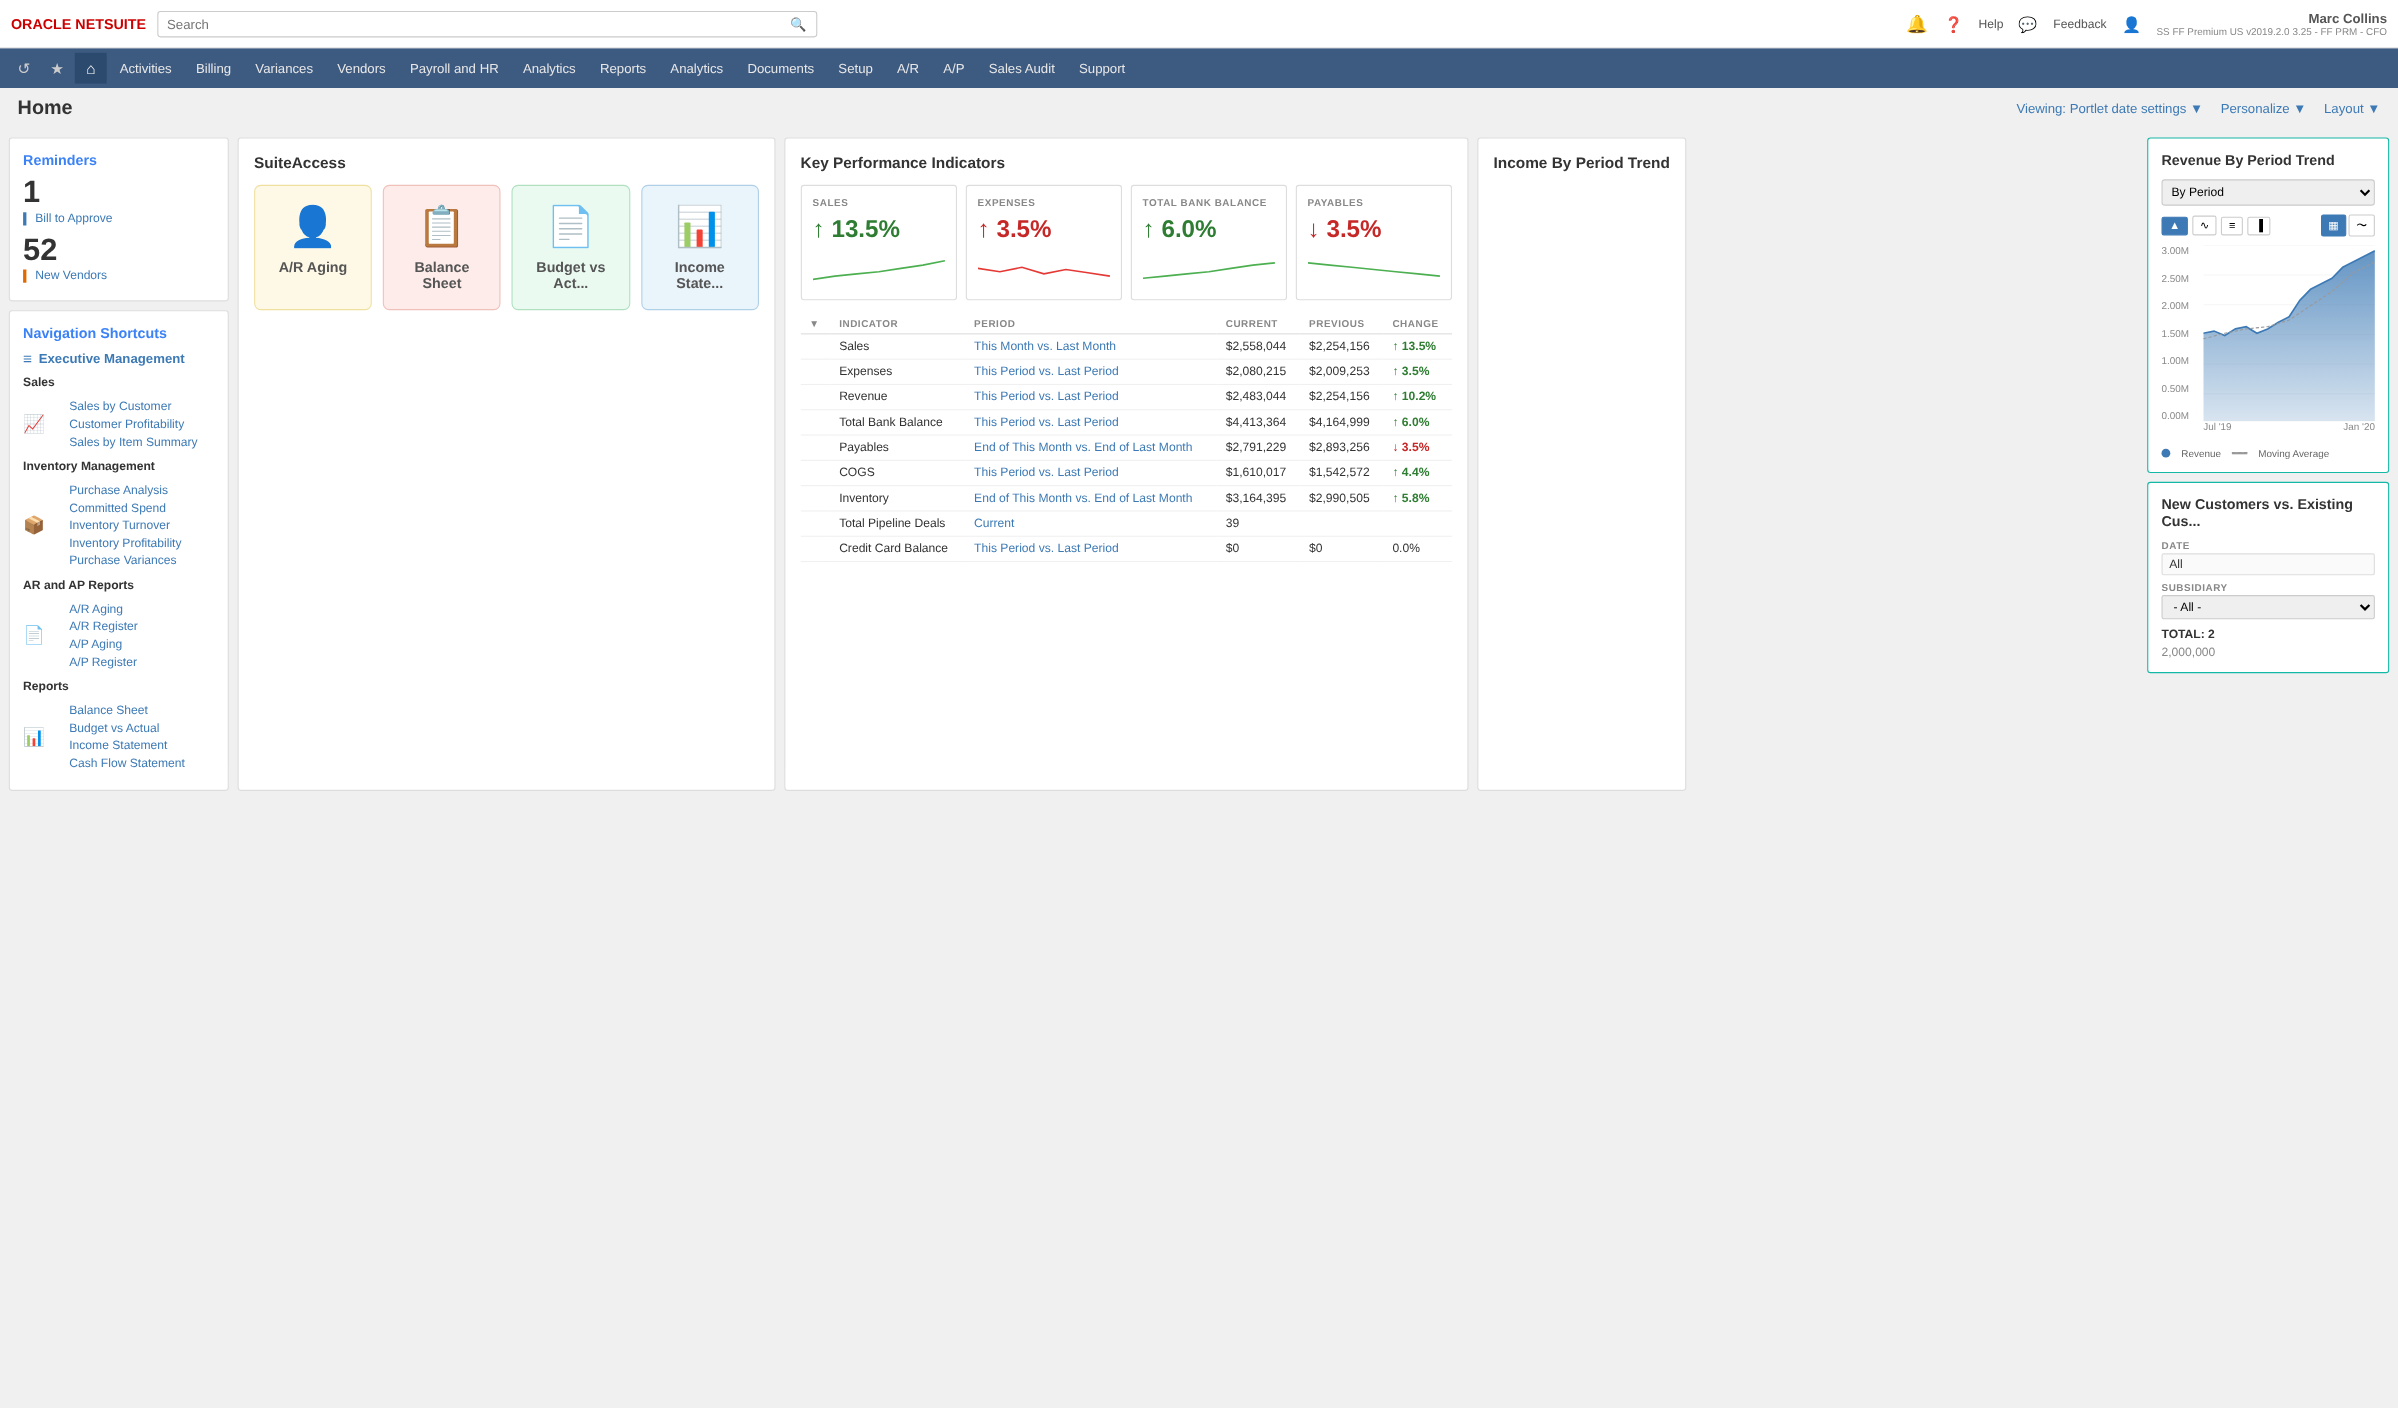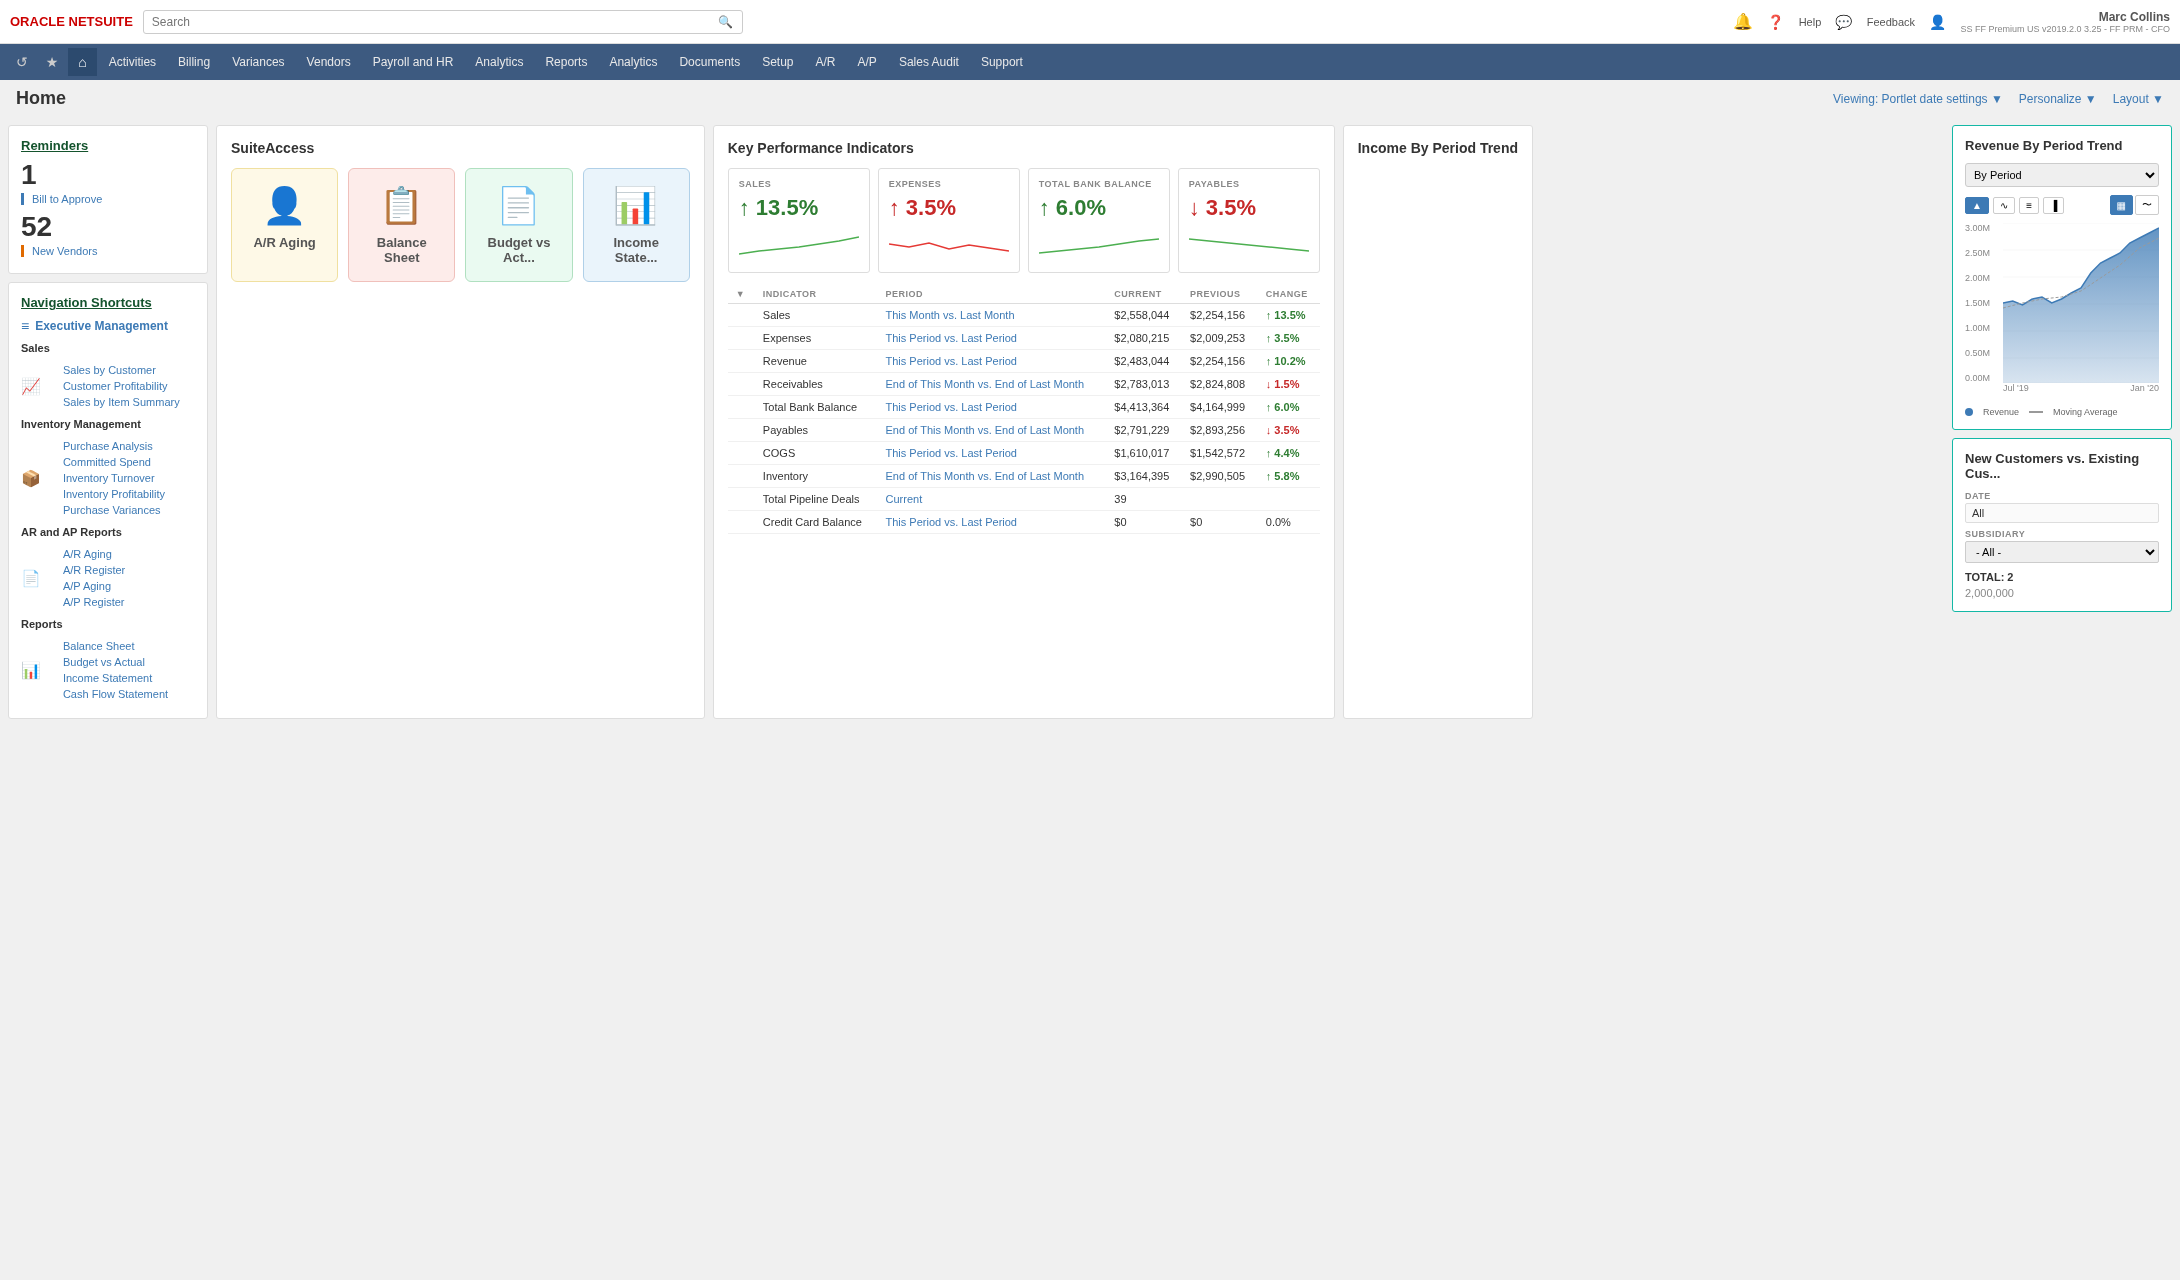--- a/index.html
+++ b/index.html
@@ -97,21 +97,21 @@
       display: flex;
       flex-direction: column;
       gap: 8px;
     }
     .sidebar-card {
       background: #fff;
       border: 1px solid #ddd;
       border-radius: 3px;
       padding: 12px;
     }
-    .sidebar-section-title { font-size: 13px; font-weight: bold; color: #14532d; margin-bottom: 8px; text-decoration: underline; }
+    .sidebar-section-title { font-size: 13px; font-weight: bold; color: #3b82f6; margin-bottom: 8px; }
     .reminder-count { font-size: 28px; font-weight: bold; color: #333; line-height: 1; }
     .reminder-label { font-size: 11px; color: #3d7ab5; cursor: pointer; padding-left: 8px; border-left: 3px solid #3d7ab5; margin: 4px 0; }
     .reminder-count2 { font-size: 28px; font-weight: bold; color: #333; line-height: 1; margin-top: 8px; }
     .reminder-label2 { font-size: 11px; color: #3d7ab5; cursor: pointer; padding-left: 8px; border-left: 3px solid #e06a00; margin: 4px 0; }
 
     .nav-shortcuts .section-label { font-size: 11px; font-weight: bold; color: #333; margin: 8px 0 4px; }
     .nav-shortcuts .group-title { color: #3d7ab5; font-size: 12px; font-weight: bold; cursor: pointer; display: flex; align-items: center; gap: 4px; }
     .nav-shortcuts .sub-item { color: #3d7ab5; font-size: 11px; cursor: pointer; padding: 2px 0 2px 16px; display: block; }
     .nav-shortcuts .group-header { display: flex; align-items: center; gap: 6px; margin: 8px 0 4px; }
     .nav-shortcuts .group-icon { font-size: 16px; }
@@ -454,28 +454,20 @@
             <tr>
     <td></td>
     <td>Revenue</td>
     <td class="link-blue">This Period vs. Last Period</td>
     <td>$2,483,044</td>
     <td>$2,254,156</td>
     <td class="change-up">↑ 10.2%</td>
   </tr>
             <tr>
     <td></td>
-    <td>Receivables</td>
-    <td class="link-blue">End of This Month vs. End of Last Month</td>
-    <td>$2,783,013</td>
-    <td>$2,824,808</td>
-    <td class="change-down">↓ 1.5%</td>
-  </tr>
-            <tr>
-    <td></td>
     <td>Total Bank Balance</td>
     <td class="link-blue">This Period vs. Last Period</td>
     <td>$4,413,364</td>
     <td>$4,164,999</td>
     <td class="change-up">↑ 6.0%</td>
   </tr>
             <tr>
     <td></td>
     <td>Payables</td>
     <td class="link-blue">End of This Month vs. End of Last Month</td>

